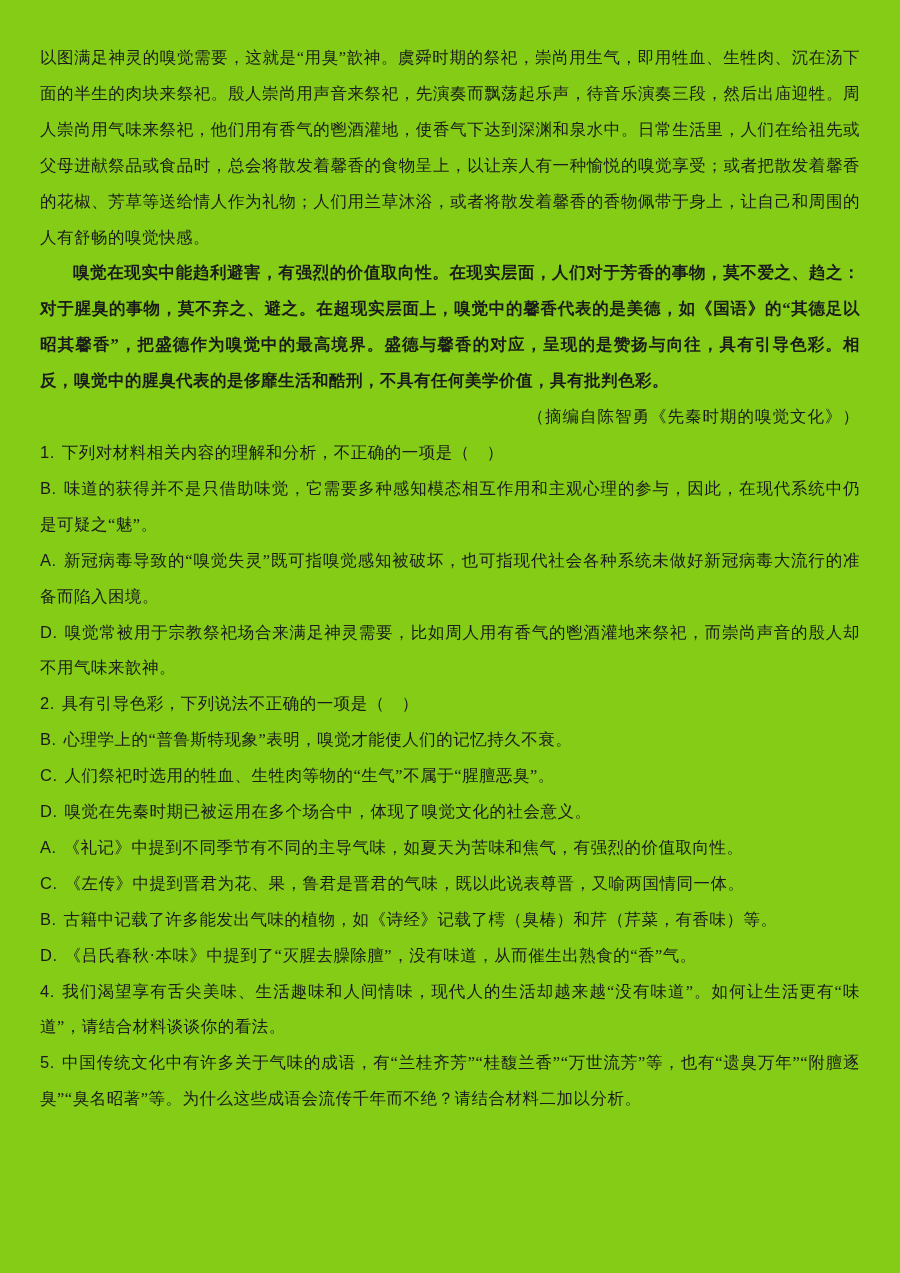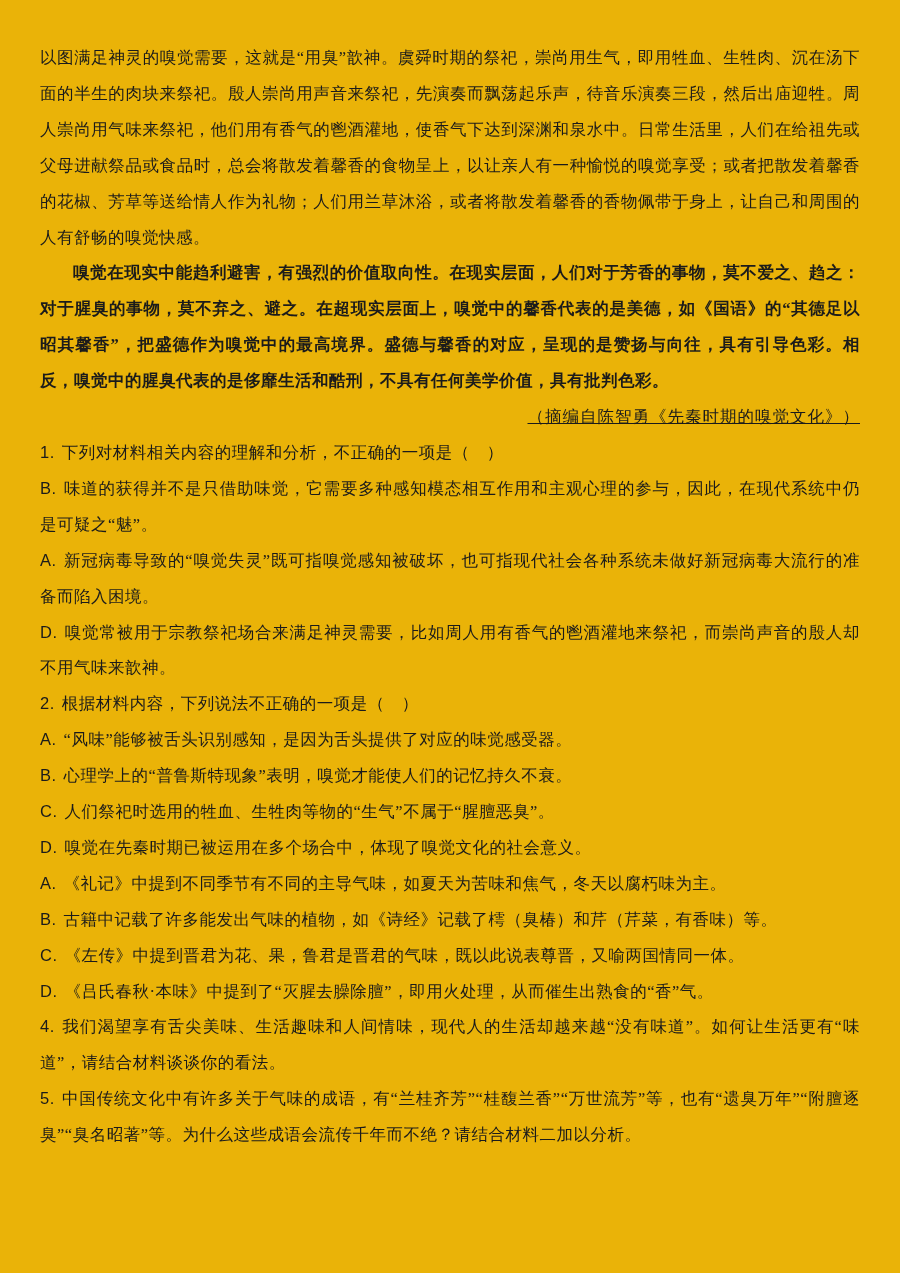--- a/index.html
+++ b/index.html
@@ -8,34 +8,33 @@
     width: 900px;
     height: 1273px;
     overflow: hidden;
     color: #1b1b1b;
     font-family: "Liberation Serif", "DejaVu Serif", serif;
   }
   .page {
     width: 900px;
     height: 1273px;
     padding: 40px 40px 0 40px;
-    background: #eab308;
+    background: #84cc16;
   }
   .line {
     font-size: 16.5px;
     line-height: 35.9px;
     text-align: justify;
     letter-spacing: 0.5px;
   }
   .material { }
   .indent { text-indent: 2em; font-weight: bold; }
   .attribution {
     text-align: right;
     letter-spacing: 1px;
-    text-decoration: underline;
   }
   .q-num, .opt-label {
     font-family: "Liberation Sans", "DejaVu Sans", sans-serif;
     margin-right: 7px;
   }
 </style>
 </head>
 <body>
 
 <div class="page">
@@ -54,48 +53,45 @@
     <p class="line option">
       <span class="opt-label">A.</span><span class="opt-text">新冠病毒导致的“嗅觉失灵”既可指嗅觉感知被破坏，也可指现代社会各种系统未做好新冠病毒大流行的准备而陷入困境。</span>
     </p>
     <p class="line option">
       <span class="opt-label">D.</span><span class="opt-text">嗅觉常被用于宗教祭祀场合来满足神灵需要，比如周人用有香气的鬯酒灌地来祭祀，而崇尚声音的殷人却不用气味来歆神。</span>
     </p>
   </div>
 
   <div class="question">
     <p class="line q-stem">
-      <span class="q-num">2.</span><span class="q-text">根据材料内容，下列说法不正确的一项是（　）</span>
-    </p>
-    <p class="line option">
-      <span class="opt-label">A.</span><span class="opt-text">“风味”能够被舌头识别感知，是因为舌头提供了对应的味觉感受器。</span>
+      <span class="q-num">2.</span><span class="q-text">具有引导色彩，下列说法不正确的一项是（　）</span>
     </p>
     <p class="line option">
       <span class="opt-label">B.</span><span class="opt-text">心理学上的“普鲁斯特现象”表明，嗅觉才能使人们的记忆持久不衰。</span>
     </p>
     <p class="line option">
       <span class="opt-label">C.</span><span class="opt-text">人们祭祀时选用的牲血、生牲肉等物的“生气”不属于“腥膻恶臭”。</span>
     </p>
     <p class="line option">
       <span class="opt-label">D.</span><span class="opt-text">嗅觉在先秦时期已被运用在多个场合中，体现了嗅觉文化的社会意义。</span>
     </p>
   </div>
 
   <div class="question">
     <p class="line option">
-      <span class="opt-label">A.</span><span class="opt-text">《礼记》中提到不同季节有不同的主导气味，如夏天为苦味和焦气，冬天以腐朽味为主。</span>
+      <span class="opt-label">A.</span><span class="opt-text">《礼记》中提到不同季节有不同的主导气味，如夏天为苦味和焦气，有强烈的价值取向性。</span>
+    </p>
+    <p class="line option">
+      <span class="opt-label">C.</span><span class="opt-text">《左传》中提到晋君为花、果，鲁君是晋君的气味，既以此说表尊晋，又喻两国情同一体。</span>
     </p>
     <p class="line option">
       <span class="opt-label">B.</span><span class="opt-text">古籍中记载了许多能发出气味的植物，如《诗经》记载了樗（臭椿）和芹（芹菜，有香味）等。</span>
     </p>
     <p class="line option">
-      <span class="opt-label">C.</span><span class="opt-text">《左传》中提到晋君为花、果，鲁君是晋君的气味，既以此说表尊晋，又喻两国情同一体。</span>
-    </p>
-    <p class="line option">
-      <span class="opt-label">D.</span><span class="opt-text">《吕氏春秋·本味》中提到了“灭腥去臊除膻”，即用火处理，从而催生出熟食的“香”气。</span>
+      <span class="opt-label">D.</span><span class="opt-text">《吕氏春秋·本味》中提到了“灭腥去臊除膻”，没有味道，从而催生出熟食的“香”气。</span>
     </p>
   </div>
 
   <div class="question">
     <p class="line q-stem">
       <span class="q-num">4.</span><span class="q-text">我们渴望享有舌尖美味、生活趣味和人间情味，现代人的生活却越来越“没有味道”。如何让生活更有“味道”，请结合材料谈谈你的看法。</span>
     </p>
   </div>
 
   <div class="question">

